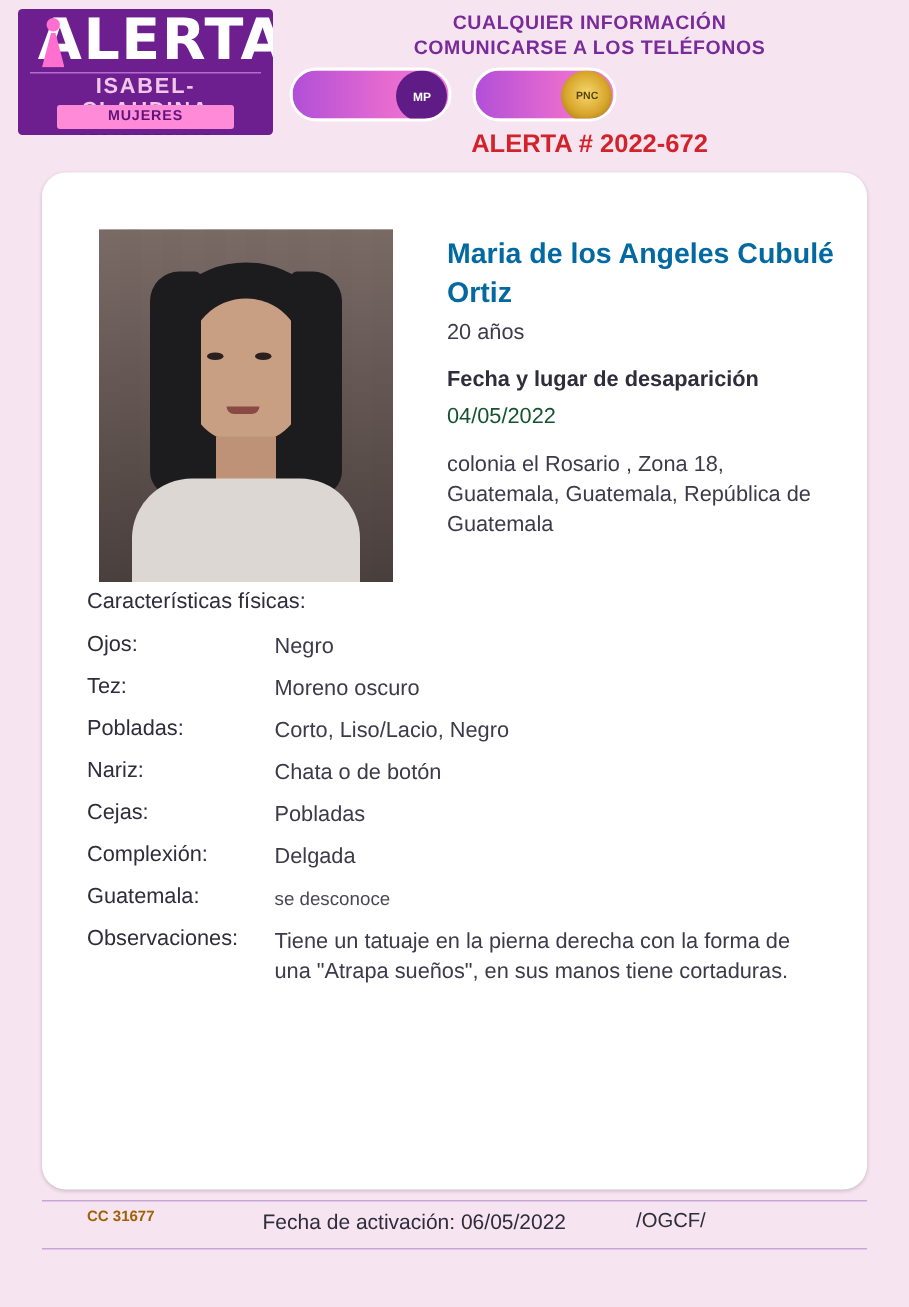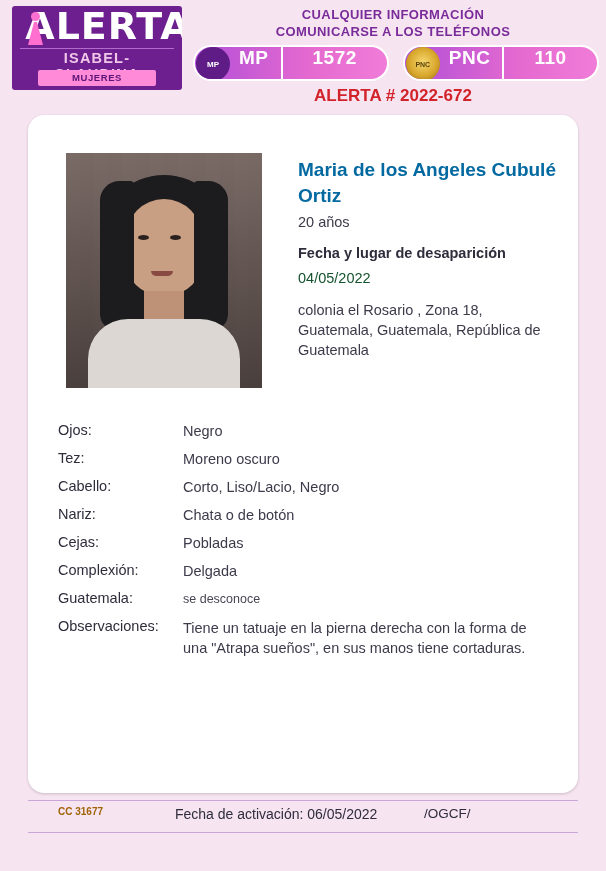--- a/index.html
+++ b/index.html
@@ -105,27 +105,28 @@
 
   .phones {
     position: absolute;
     left: 193px; top: 45px;
     display: flex;
     align-items: center;
     gap: 0;
   }
   .pill {
     display: flex;
-    align-items: flex-start;
+    align-items: flex-end;
     height: 36px;
     border-radius: 18px;
     overflow: hidden;
     border: 2px solid #ffffff;
     background: linear-gradient(90deg,#b14fd8 0%, #e56ad0 60%, #f07cd8 100%);
     margin-right: 14px;
+    flex-direction: column;
   }
   .pill .emblem {
     width: 34px; height: 34px;
     border-radius: 50%;
     background: #5f1c86;
     display: flex; align-items: center; justify-content: center;
     margin: 0 1px;
     color: #fff;
     font-size: 8px;
     font-weight: bold;
@@ -387,32 +388,33 @@
       <div class="neck"></div>
       <div class="shirt"></div>
     </div>
 
     <div class="name">Maria de los Angeles Cubulé Ortiz</div>
     <div class="age">20 años</div>
     <div class="fecha-label">Fecha y lugar de desaparición</div>
     <div class="fecha-value">04/05/2022</div>
     <div class="lugar">colonia el Rosario , Zona 18, Guatemala, Guatemala, República de Guatemala</div>
 
+    <div class="carac-title">Características físicas:</div>
 
     <div class="rows">
       <div class="row">
         <div class="k">Ojos:</div>
         <div class="v">Negro</div>
       </div>
       <div class="row">
         <div class="k">Tez:</div>
         <div class="v">Moreno oscuro</div>
       </div>
       <div class="row">
-        <div class="k">Cabello:</div>
+        <div class="k">Pobladas:</div>
         <div class="v">Corto, Liso/Lacio, Negro</div>
       </div>
       <div class="row">
         <div class="k">Nariz:</div>
         <div class="v">Chata o de botón</div>
       </div>
       <div class="row">
         <div class="k">Cejas:</div>
         <div class="v">Pobladas</div>
       </div>

